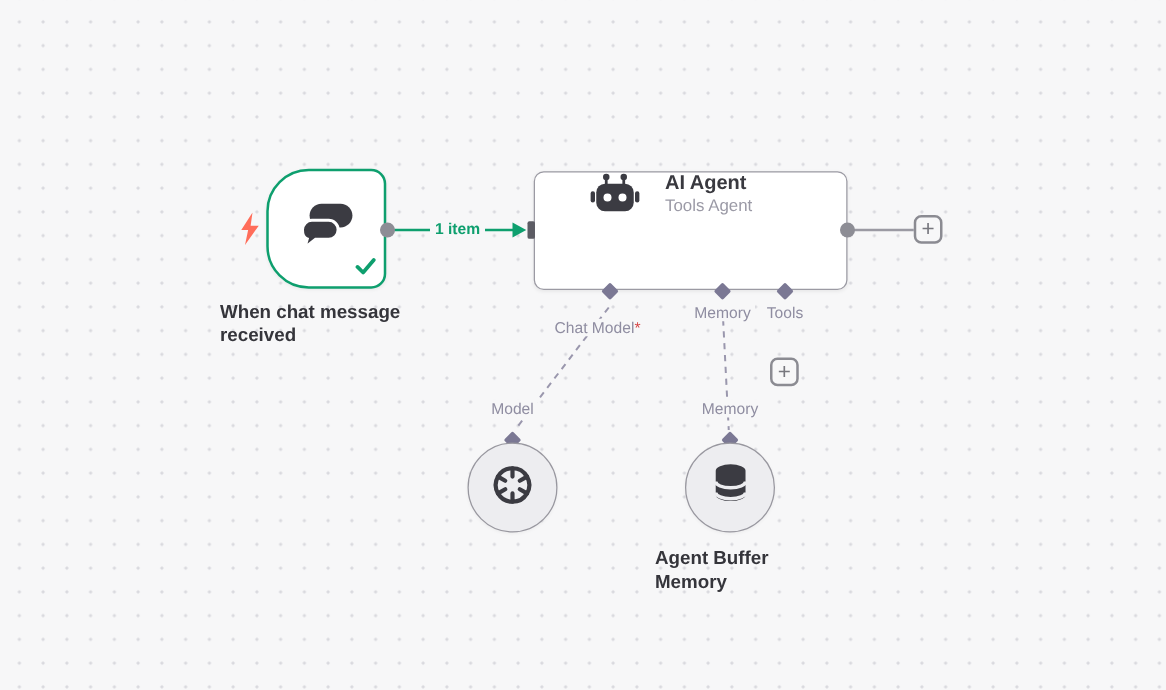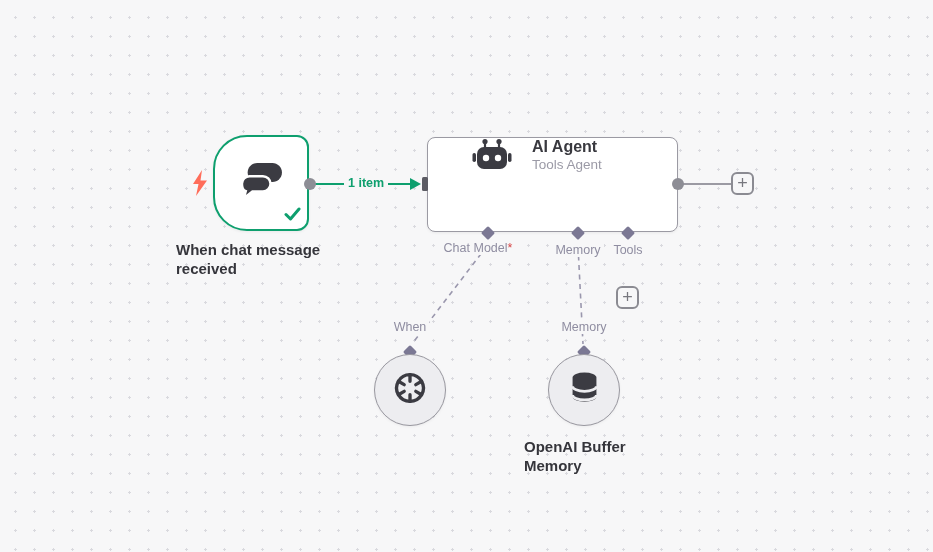--- a/index.html
+++ b/index.html
@@ -144,34 +144,34 @@
 
   <div class="in-port" style="left:422px; top:177px;"></div>
 
   <div class="dot" style="left:672px; top:178px;"></div>
   <div class="plus-btn" style="left:731px; top:172px;">+</div>
 
   <div class="diamond" style="left:483px; top:228px;"></div>
   <div class="diamond" style="left:573px; top:228px;"></div>
   <div class="diamond" style="left:623px; top:228px;"></div>
 
-  <div class="port-label" style="left:408px; top:241px; width:140px;text-align:center;">
+  <div class="port-label" style="left:408px; top:255px; width:140px;text-align:center;">
     <span class="pill"><span>Chat Model</span><span class="req">*</span></span>
   </div>
   <div class="port-label" style="left:528px; top:243px; width:100px;">
     <span class="pill">Memory</span>
   </div>
   <div class="port-label" style="left:598px; top:243px; width:60px;">
     <span class="pill">Tools</span>
   </div>
 
   <div class="plus-btn" style="left:616px; top:286px;">+</div>
 
   <div class="port-label" style="left:370px; top:320px; width:80px;">
-    <span class="pill">When</span>
+    <span class="pill">Model</span>
   </div>
   <div class="port-label" style="left:544px; top:320px; width:80px;">
     <span class="pill">Memory</span>
   </div>
 
   <div class="diamond" style="left:405px; top:347px;"></div>
   <div class="diamond" style="left:579px; top:347px;"></div>
 
   <div class="circle-node" style="left:374px; top:354px;">
     <span>
@@ -192,15 +192,15 @@
     <span>
       <svg width="33" height="37" viewBox="0 0 36 40">
         <path d="M5 8 a13 5.5 0 0 1 26 0 v21 a13 5.5 0 0 1 -26 0 z" fill="#3b3b42"></path>
         <path d="M5 17.5 a13 5.5 0 0 0 26 0" stroke="#ededf0" stroke-width="3" fill="none"></path>
         <path d="M5 27 a13 5.5 0 0 0 26 0" stroke="#ededf0" stroke-width="3" fill="none"></path>
       </svg>
     </span>
   </div>
 
   <div class="node-label" style="left:176px; top:240px; width:170px;">When chat message received</div>
-  <div class="node-label" style="left:524px; top:437px; width:120px;">OpenAI Buffer Memory</div>
+  <div class="node-label" style="left:524px; top:437px; width:120px;">Agent Buffer Memory</div>
 
 </div>
 
 </body></html>

